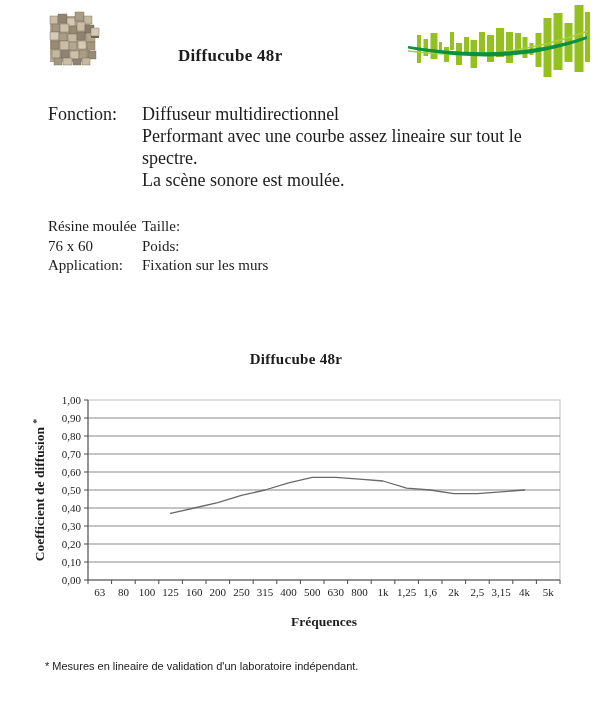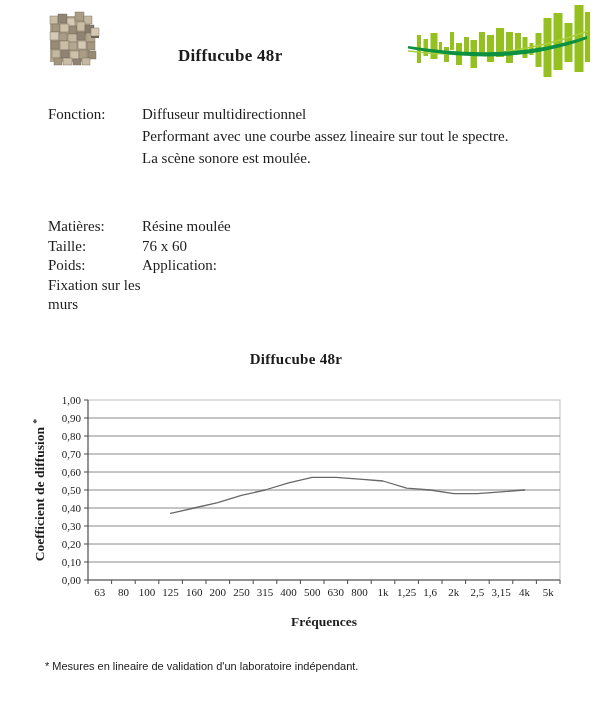--- a/index.html
+++ b/index.html
@@ -6,21 +6,21 @@
   html,body{margin:0;padding:0;}
   body{
     width:600px;height:715px;background:#ffffff;position:relative;
     font-family:"Liberation Serif", serif;color:#1c1c1c;overflow:hidden;
   }
   .abs{position:absolute;}
   .header-title{
     left:178px;top:46px;font-size:17px;font-weight:bold;letter-spacing:.3px;
   }
   .fonction-block{
-    left:48px;top:103px;width:520px;font-size:15px;line-height:22px;
+    left:48px;top:103px;width:520px;font-size:18px;line-height:22px;
     display:grid;grid-template-columns:94px auto;
   }
   .fonction-label{grid-column:1;}
   .fonction-line{grid-column:2;}
   .specs-block{
     left:48px;top:217px;width:520px;font-size:15px;line-height:19.5px;
     display:grid;grid-template-columns:94px auto;
   }
   .chart-title{
     left:0;top:351px;width:592px;text-align:center;
@@ -104,21 +104,20 @@
 </svg>
 
 <div class="abs fonction-block">
   <div class="fonction-label">Fonction:</div>
   <div class="fonction-line">Diffuseur multidirectionnel</div>
   <div class="fonction-line">Performant avec une courbe assez lineaire sur tout le spectre.</div>
   <div class="fonction-line">La scène sonore est moulée.</div>
 </div>
 
 <div class="abs specs-block">
-  <div>Matières:</div>
   <div>Résine moulée</div>
   <div>Taille:</div>
   <div>76 x 60</div>
   <div>Poids:</div>
   <div>Application:</div>
   <div>Fixation sur les murs</div>
 </div>
 
 <div class="abs chart-title">Diffucube 48r</div>
 <div class="abs chart-wrap">

